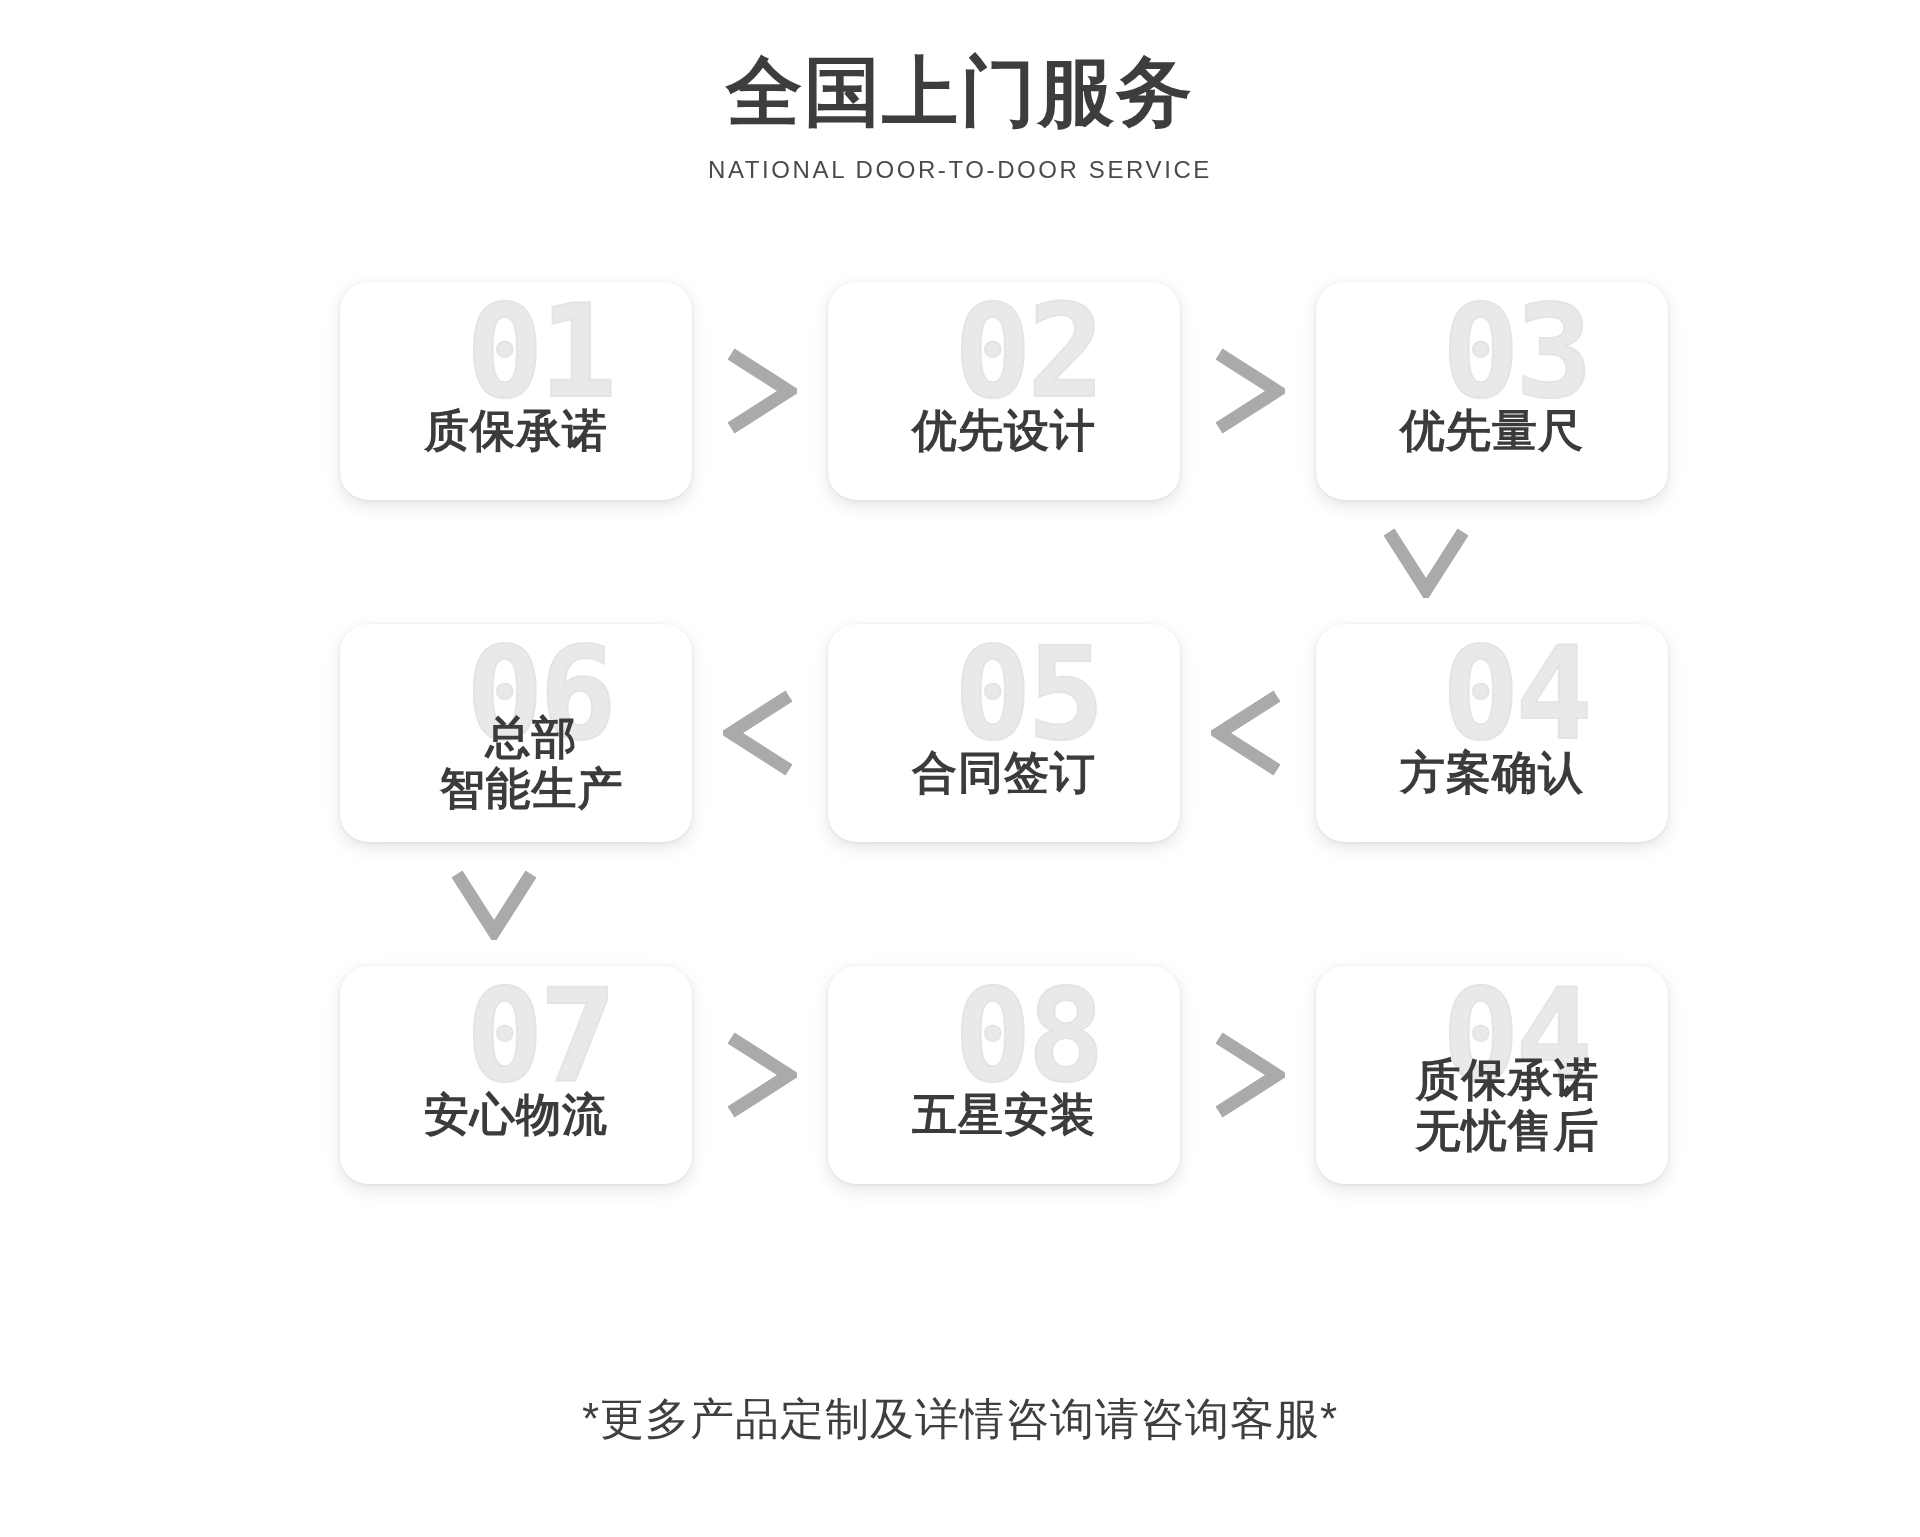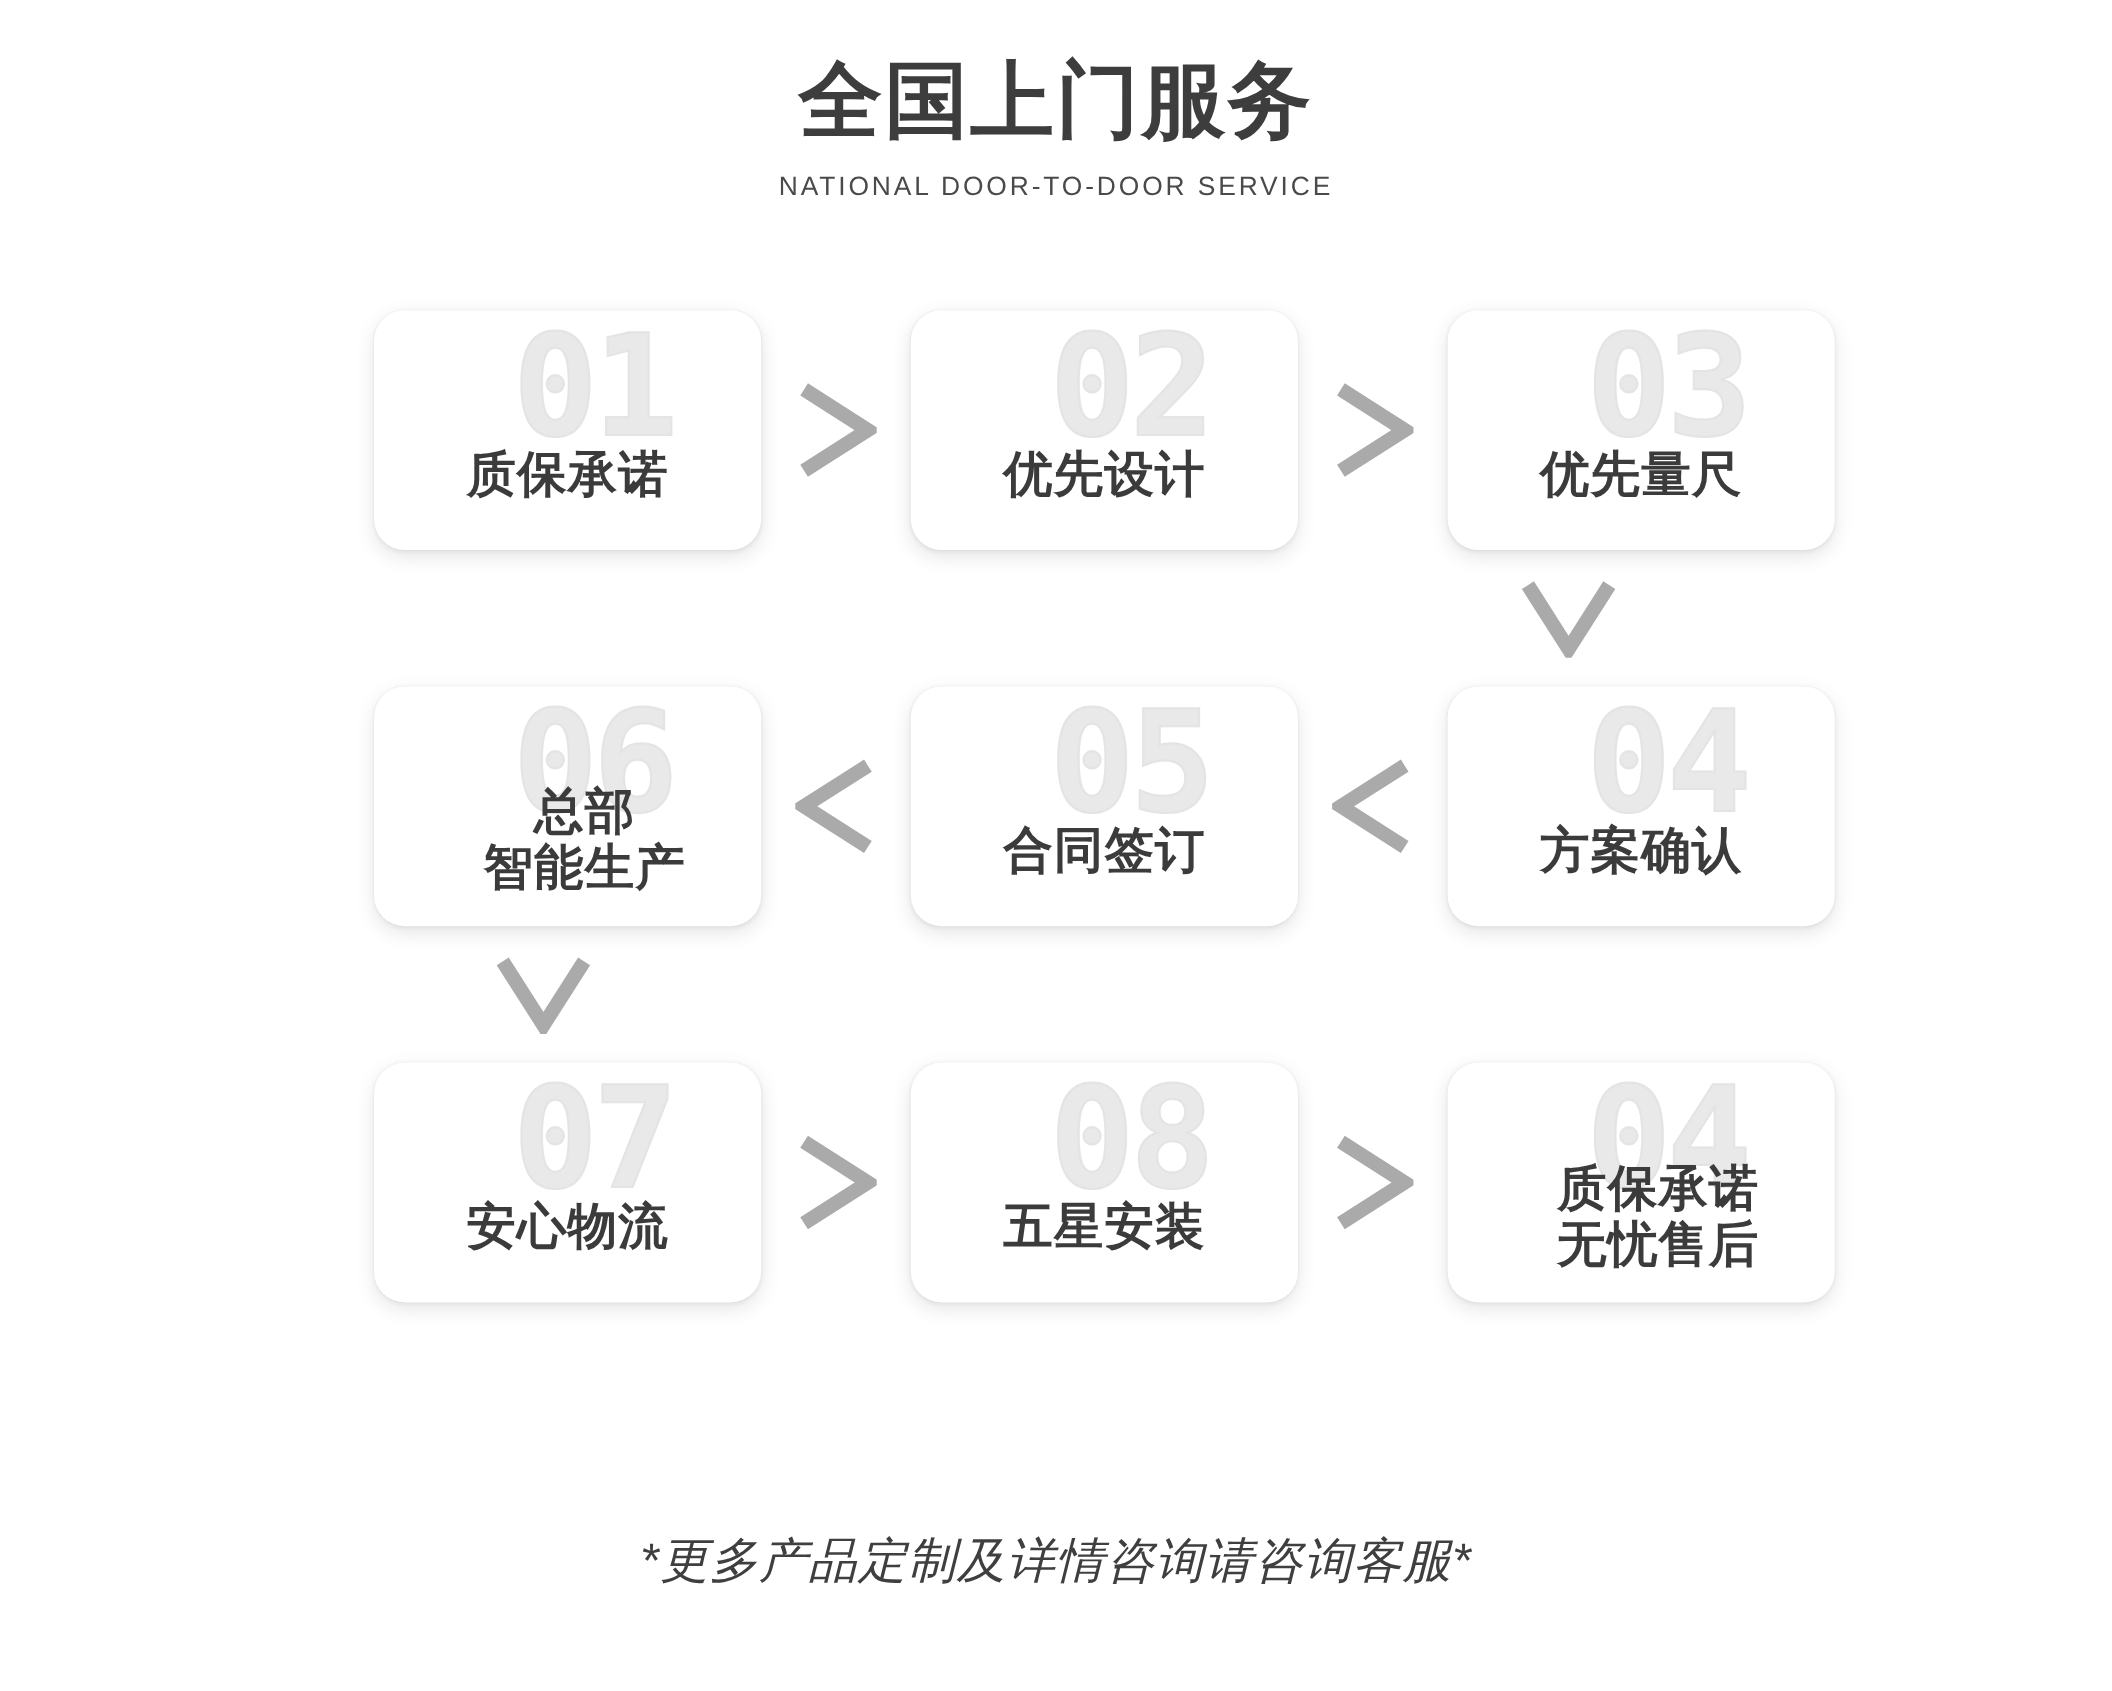--- a/index.html
+++ b/index.html
@@ -135,21 +135,20 @@
   .footer-note {
     position: absolute;
     left: 0;
     top: 1390px;
     width: 1920px;
     text-align: center;
     font-size: 44px;
     font-weight: 500;
     color: #3f3f3f;
     letter-spacing: 1px;
-    font-style: italic;
   }
 </style>
 </head>
 <body>
 
 <div class="page">
 
   <div class="header">
     <div class="page-title">全国上门服务</div>
     <div class="page-subtitle">NATIONAL DOOR-TO-DOOR SERVICE</div>

